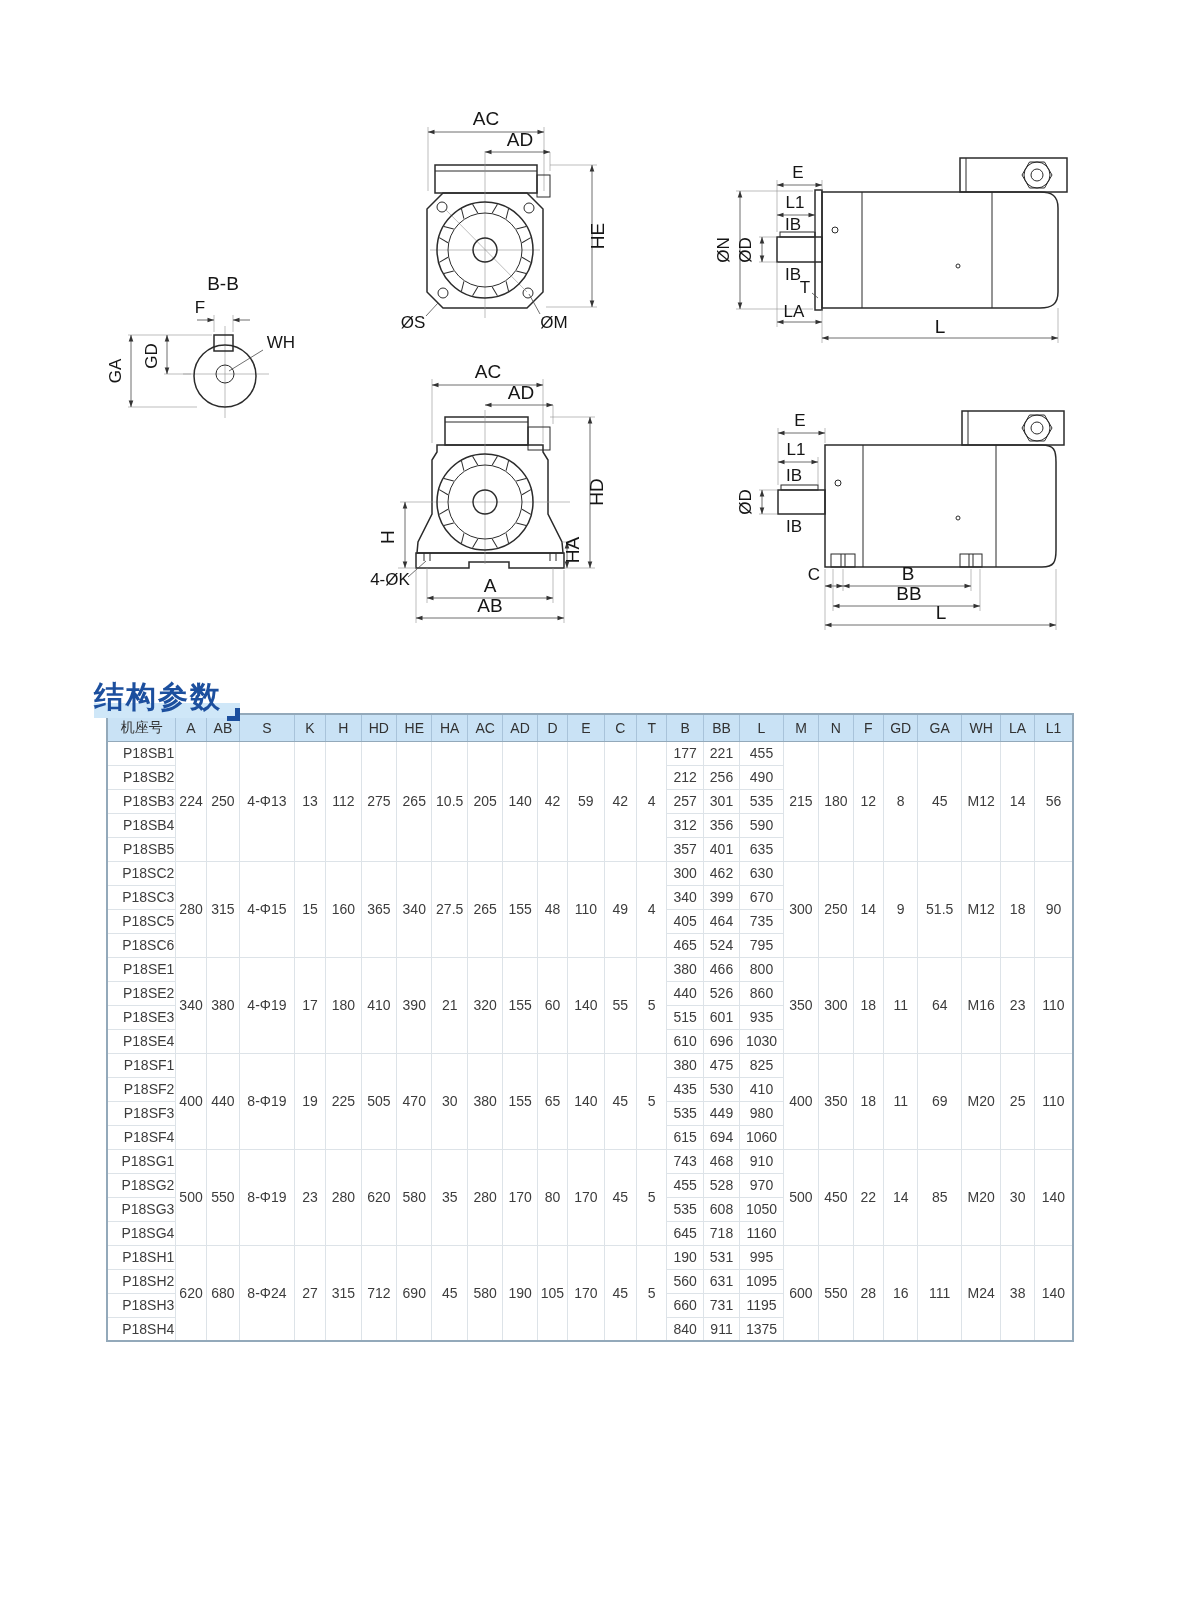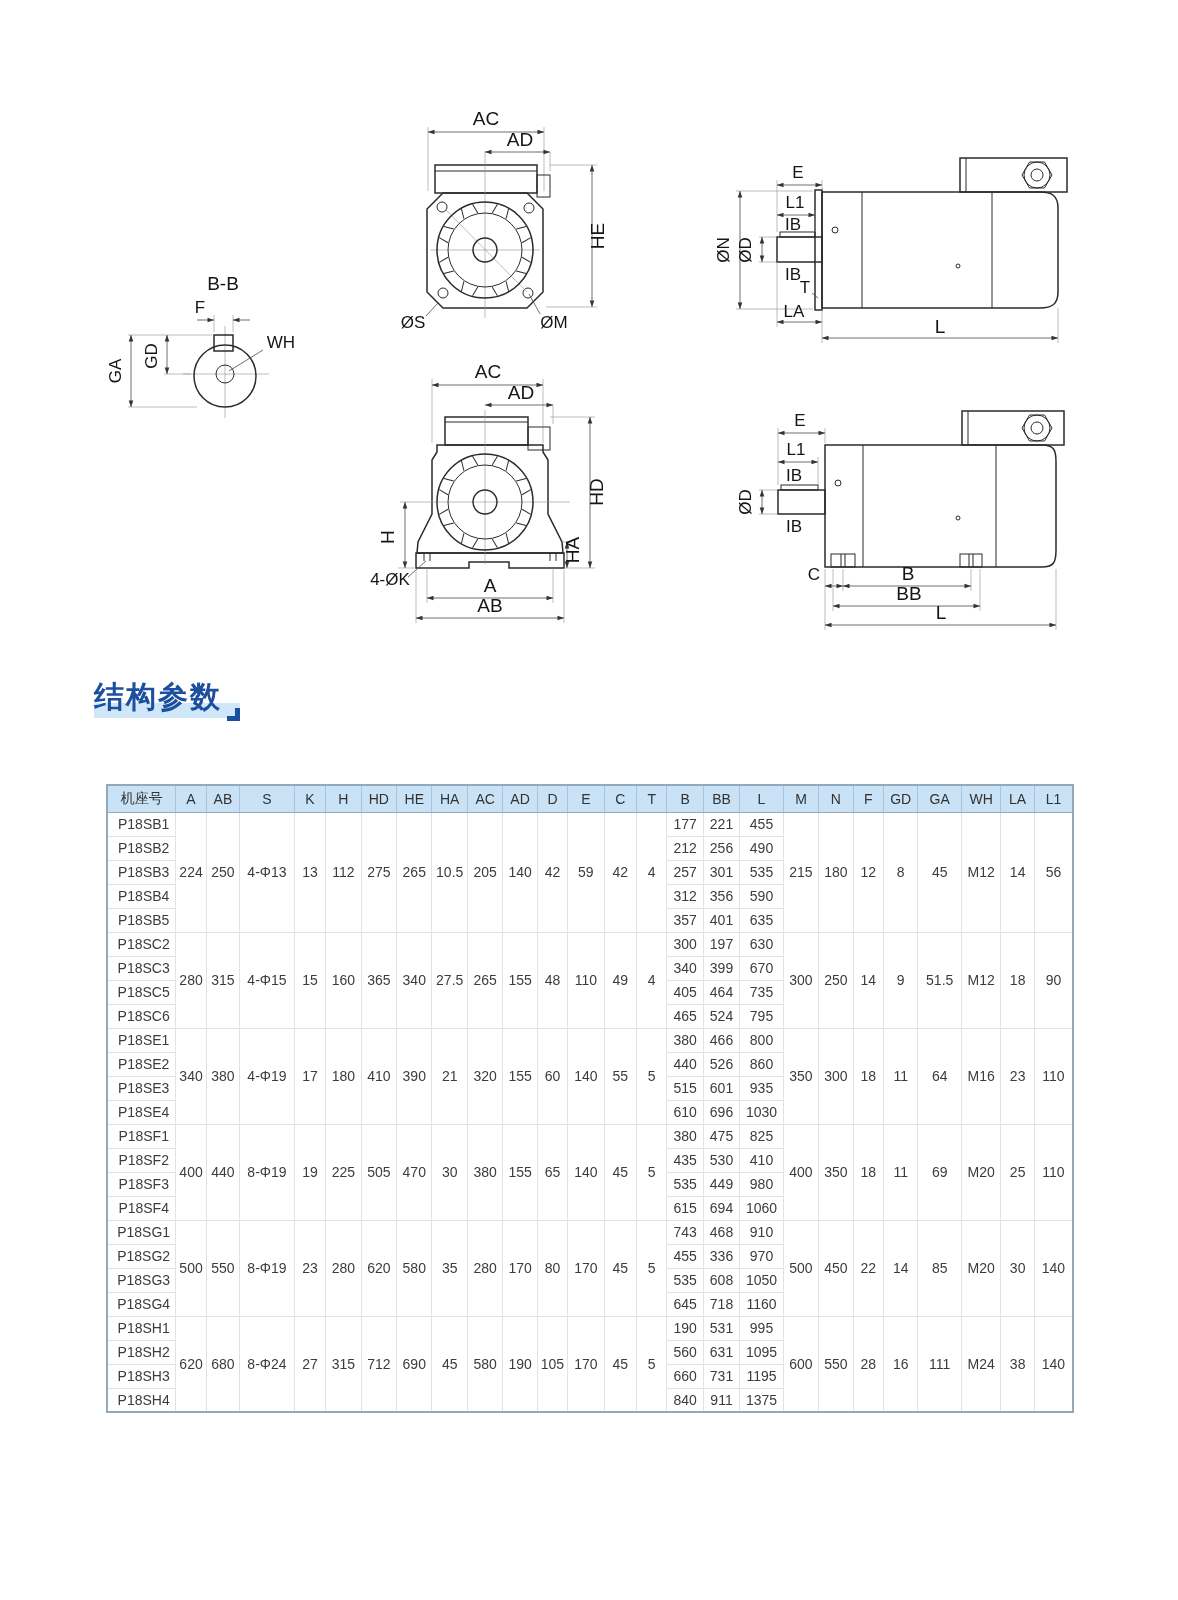--- a/index.html
+++ b/index.html
@@ -33,31 +33,31 @@
   .section-title{position:absolute;left:94px;top:680px;width:200px;height:52px}
   .section-title h2{
     position:relative;z-index:2;font-size:30px;font-weight:bold;
     color:var(--accent);letter-spacing:2px;line-height:1.1;
   }
   .title-bar{position:absolute;z-index:1;left:0;top:23px;width:146px;height:15px;background:var(--title-bar)}
   .title-corner{position:absolute;z-index:3;left:133px;top:28px;width:13px;height:13px;
     border-right:5px solid var(--accent);border-bottom:5px solid var(--accent)}
 
   
-  .tbl-wrap{position:absolute;left:106px;top:784px}
+  .tbl-wrap{position:absolute;left:106px;top:713px}
   table{table-layout:fixed;width:968px;border-collapse:collapse;border:2px solid var(--tbl-border)}
   th{
     background:var(--th-bg);font-weight:normal;font-size:14px;height:27px;
     border:1px solid #a8c3da;border-bottom:1px solid var(--tbl-border);color:#323232;
   }
   td{
     font-size:14px;height:24px;text-align:center;vertical-align:middle;
     border:1px solid #dde3e8;color:#3c3c3c;padding:0 1px;white-space:nowrap;
   }
-  td.model{text-align:center;padding-left:5px}
+  td.model{text-align:right;padding-left:5px}
   tr.group-start td{border-top:1px solid #b2c2ce}
 </style>
 </head>
 <body>
 
 <svg id="svg-bb" class="diag" width="235" height="170" viewBox="0 0 235 170">
   <defs>
     <marker id="ar1" viewBox="0 0 10 10" refX="9.5" refY="5" markerWidth="9" markerHeight="9" orient="auto-start-reverse">
       <path d="M0.5,1.8 L9.5,5 L0.5,8.2 Z" fill="#333"></path>
     </marker>
@@ -512,21 +512,21 @@
           <td rowspan="4">365</td>
           <td rowspan="4">340</td>
           <td rowspan="4">27.5</td>
           <td rowspan="4">265</td>
           <td rowspan="4">155</td>
           <td rowspan="4">48</td>
           <td rowspan="4">110</td>
           <td rowspan="4">49</td>
           <td rowspan="4">4</td>
           <td>300</td>
-          <td>197</td>
+          <td>462</td>
           <td>630</td>
           <td rowspan="4">300</td>
           <td rowspan="4">250</td>
           <td rowspan="4">14</td>
           <td rowspan="4">9</td>
           <td rowspan="4">51.5</td>
           <td rowspan="4">M12</td>
           <td rowspan="4">18</td>
           <td rowspan="4">90</td>
         </tr>
@@ -664,21 +664,21 @@
           <td rowspan="4">22</td>
           <td rowspan="4">14</td>
           <td rowspan="4">85</td>
           <td rowspan="4">M20</td>
           <td rowspan="4">30</td>
           <td rowspan="4">140</td>
         </tr>
         <tr>
           <td class="model">P18SG2</td>
           <td>455</td>
-          <td>336</td>
+          <td>528</td>
           <td>970</td>
         </tr>
         <tr>
           <td class="model">P18SG3</td>
           <td>535</td>
           <td>608</td>
           <td>1050</td>
         </tr>
         <tr>
           <td class="model">P18SG4</td>

